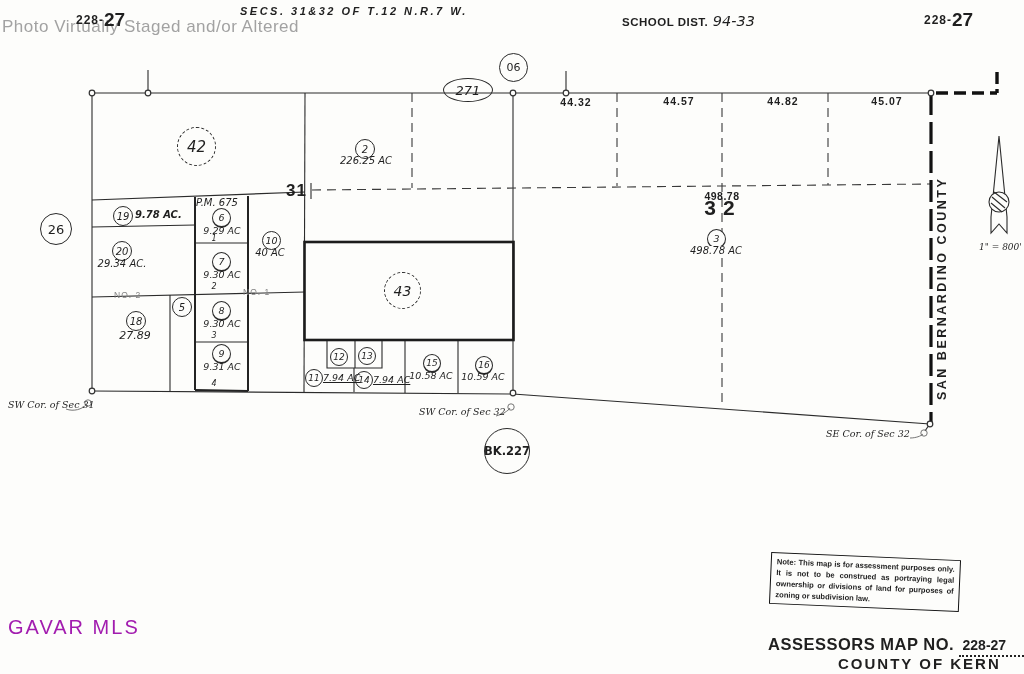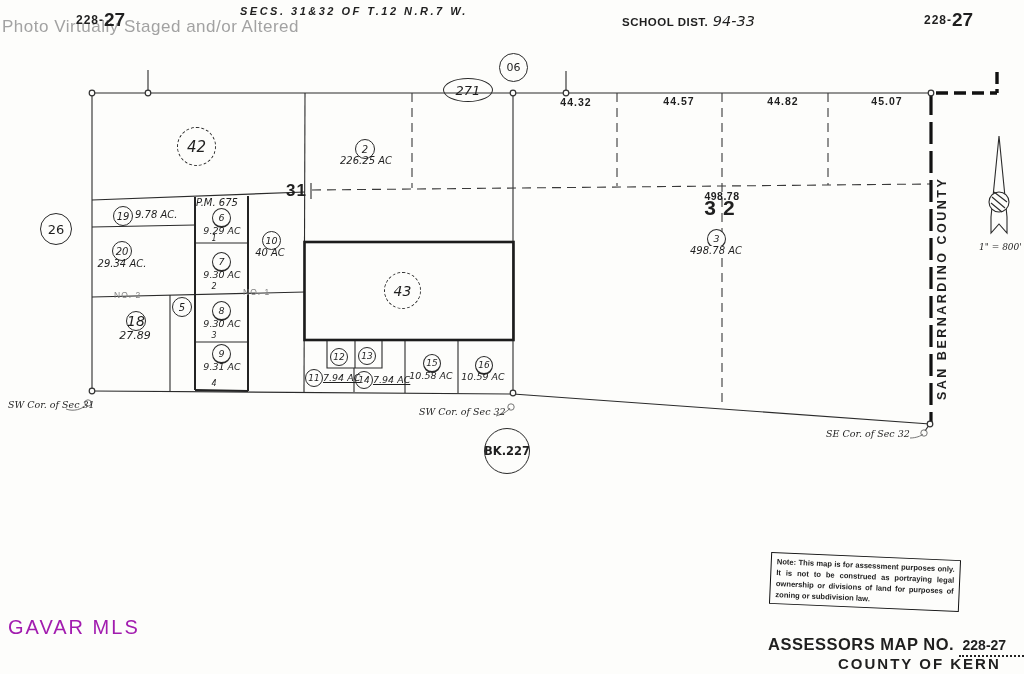--- a/index.html
+++ b/index.html
@@ -127,26 +127,26 @@
 <div class="lbl print ctr" style="left:655px;top:96px;width:48px;font-size:10.5px;letter-spacing:1px;">44.57</div>
 <div class="lbl print ctr" style="left:759px;top:96px;width:48px;font-size:10.5px;letter-spacing:1px;">44.82</div>
 <div class="lbl print ctr" style="left:863px;top:96px;width:48px;font-size:10.5px;letter-spacing:1px;">45.07</div>
 
 <div class="circ dash" style="left:177px;top:127px;width:37px;height:37px;font-size:15px;">42</div>
 
 <div class="circ" style="left:355px;top:139px;width:18px;height:18px;font-size:10px;">2</div>
 <div class="lbl hand ctr" style="left:338px;top:156px;width:56px;font-size:10px;">226.25 AC</div>
 
 <div class="circ" style="left:113px;top:206px;width:18px;height:18px;font-size:10px;">19</div>
-<div class="lbl hand" style="left:135px;top:210px;font-size:10px;">9.78 AC.</div>
+<div class="lbl hand" style="left:135px;top:210px;font-size:10px;font-weight:bold;">9.78 AC.</div>
 
 <div class="circ" style="left:112px;top:241px;width:18px;height:18px;font-size:10px;">20</div>
 <div class="lbl hand ctr" style="left:96px;top:259px;width:52px;font-size:10px;">29.34 AC.</div>
 
-<div class="circ" style="left:126px;top:311px;width:18px;height:18px;font-size:14px;">18</div>
+<div class="circ" style="left:126px;top:311px;width:18px;height:18px;font-size:10px;">18</div>
 <div class="lbl hand ctr" style="left:112px;top:330px;width:46px;font-size:11px;">27.89</div>
 
 <div class="circ" style="left:172px;top:297px;width:18px;height:18px;font-size:10px;">5</div>
 
 <div class="circ" style="left:262px;top:231px;width:17px;height:17px;font-size:9.5px;">10</div>
 <div class="lbl hand ctr" style="left:245px;top:248px;width:50px;font-size:10px;">40 AC</div>
 
 <div class="circ dash" style="left:384px;top:272px;width:35px;height:35px;font-size:14px;">43</div>
 
 <div class="circ" style="left:707px;top:229px;width:17px;height:17px;font-size:9.5px;background:#fdfdfb;border-bottom-width:2px;">3</div>

